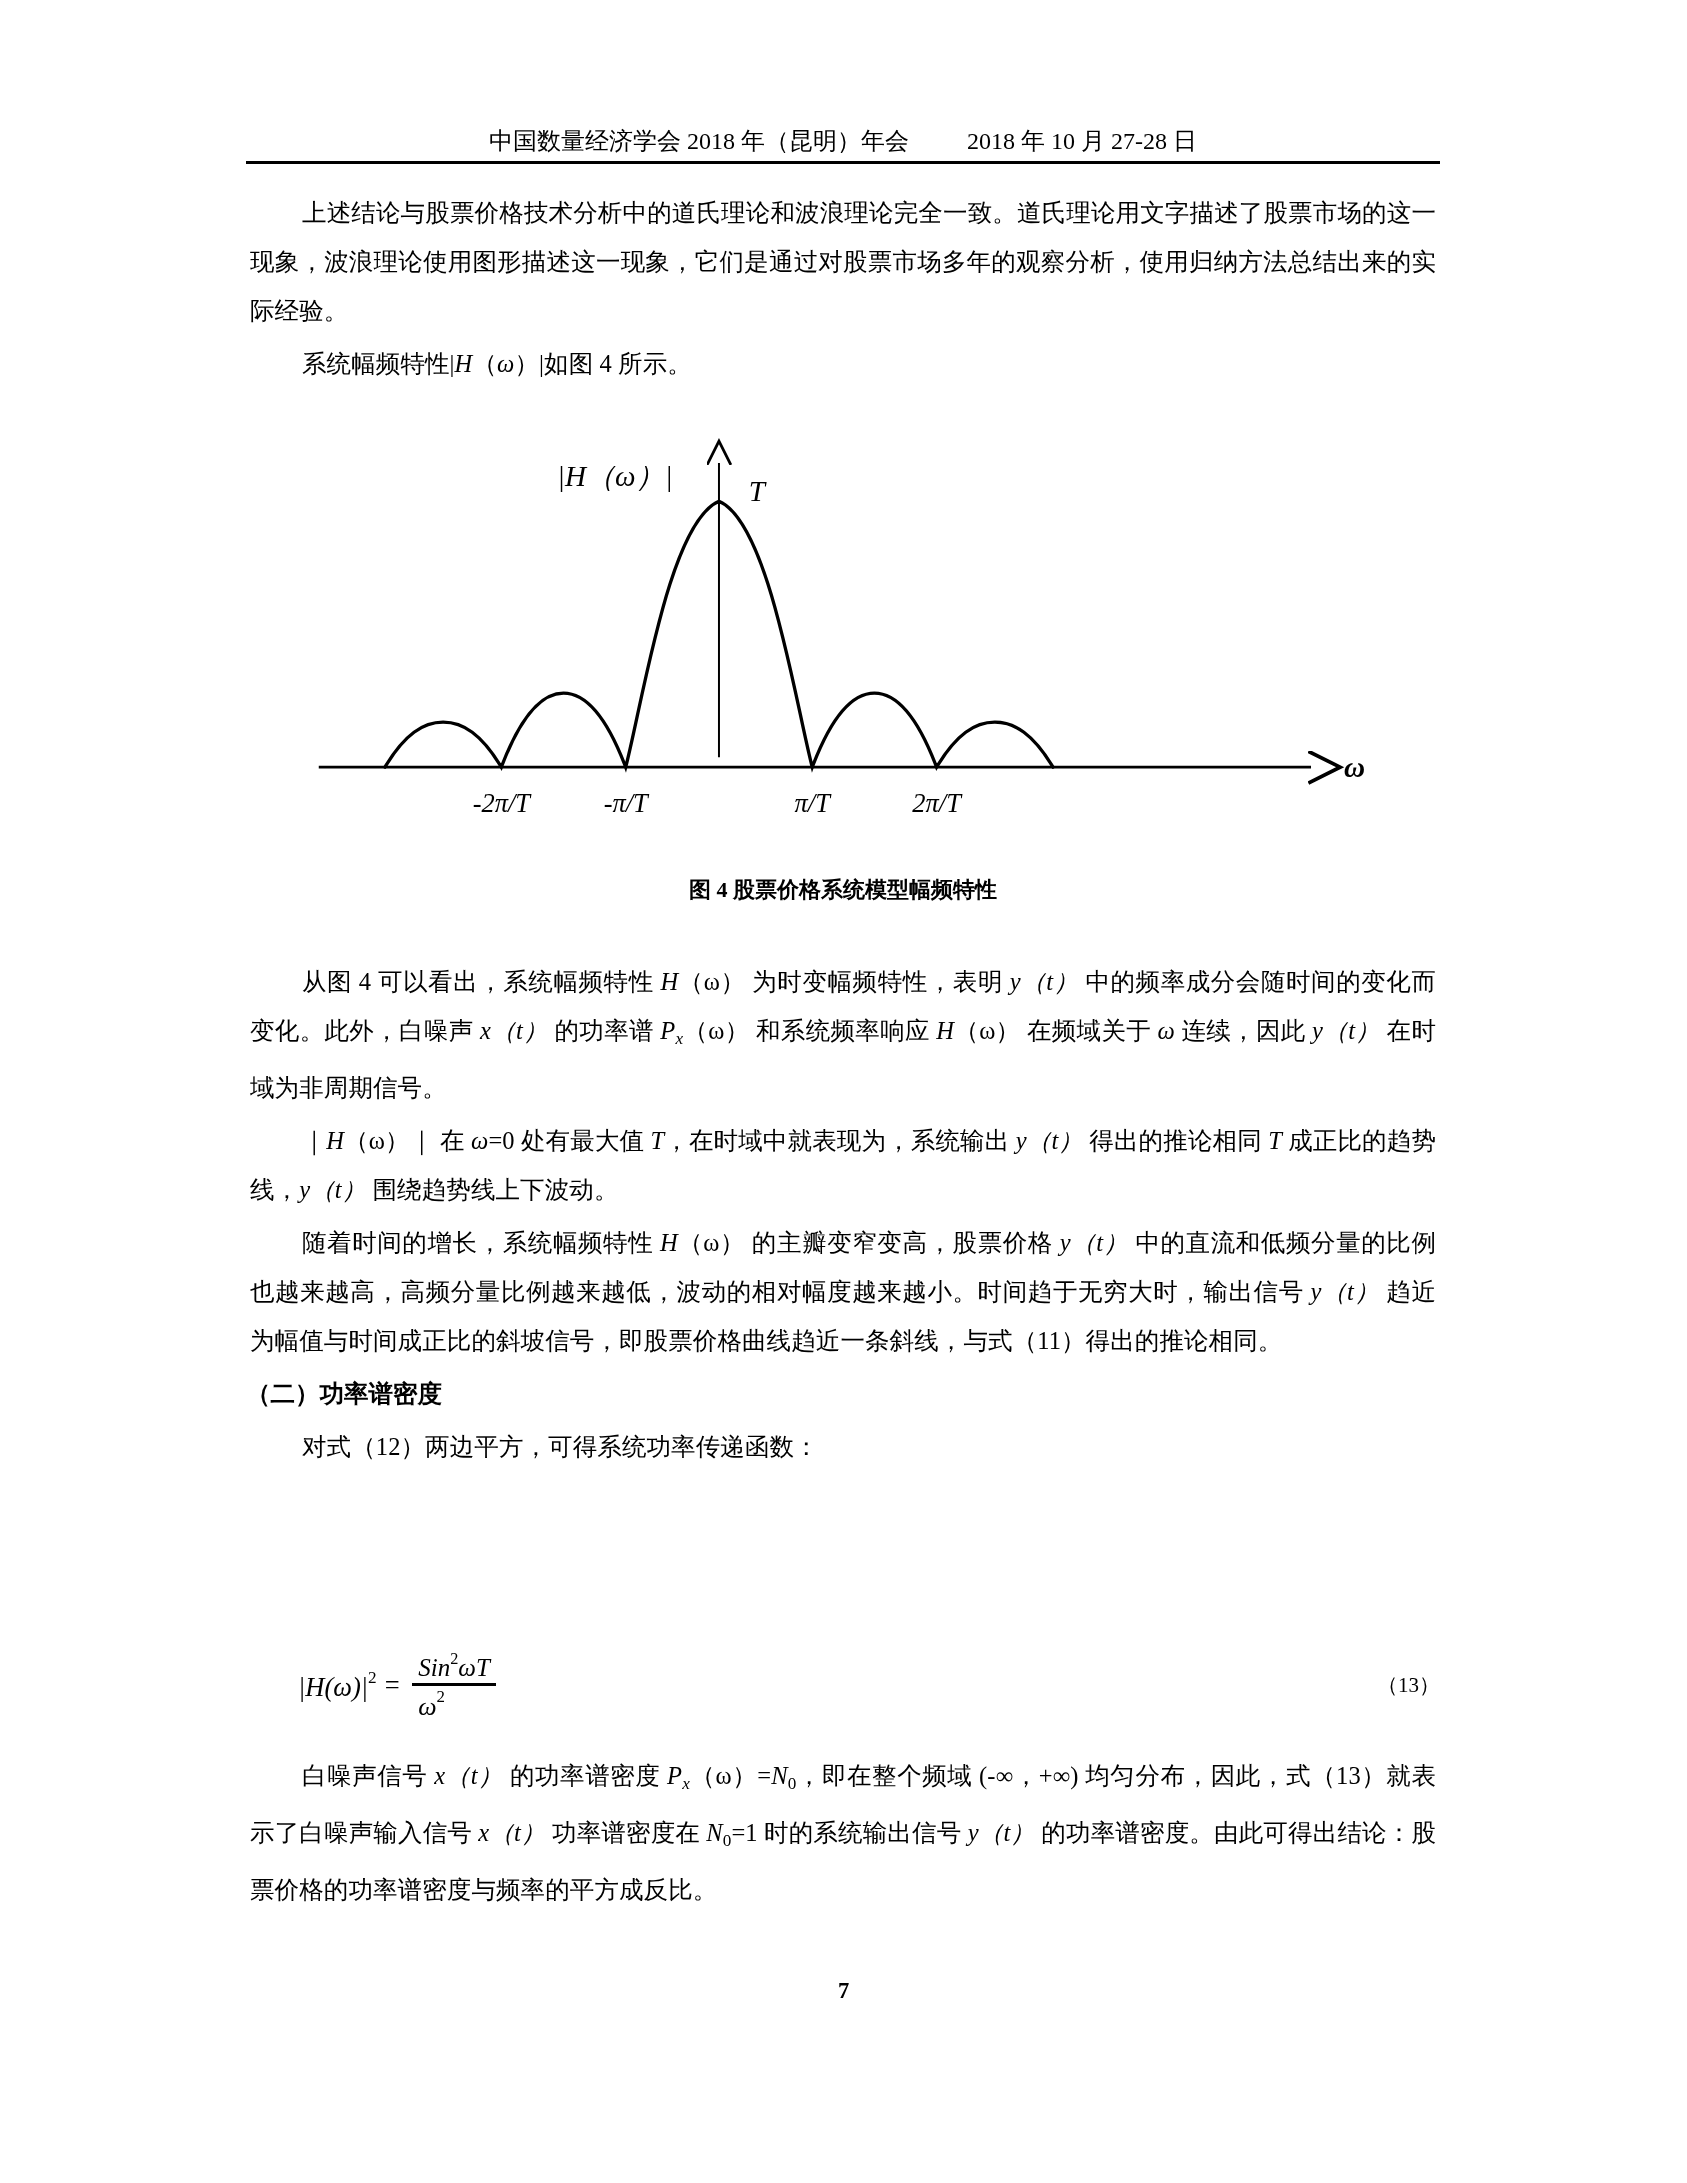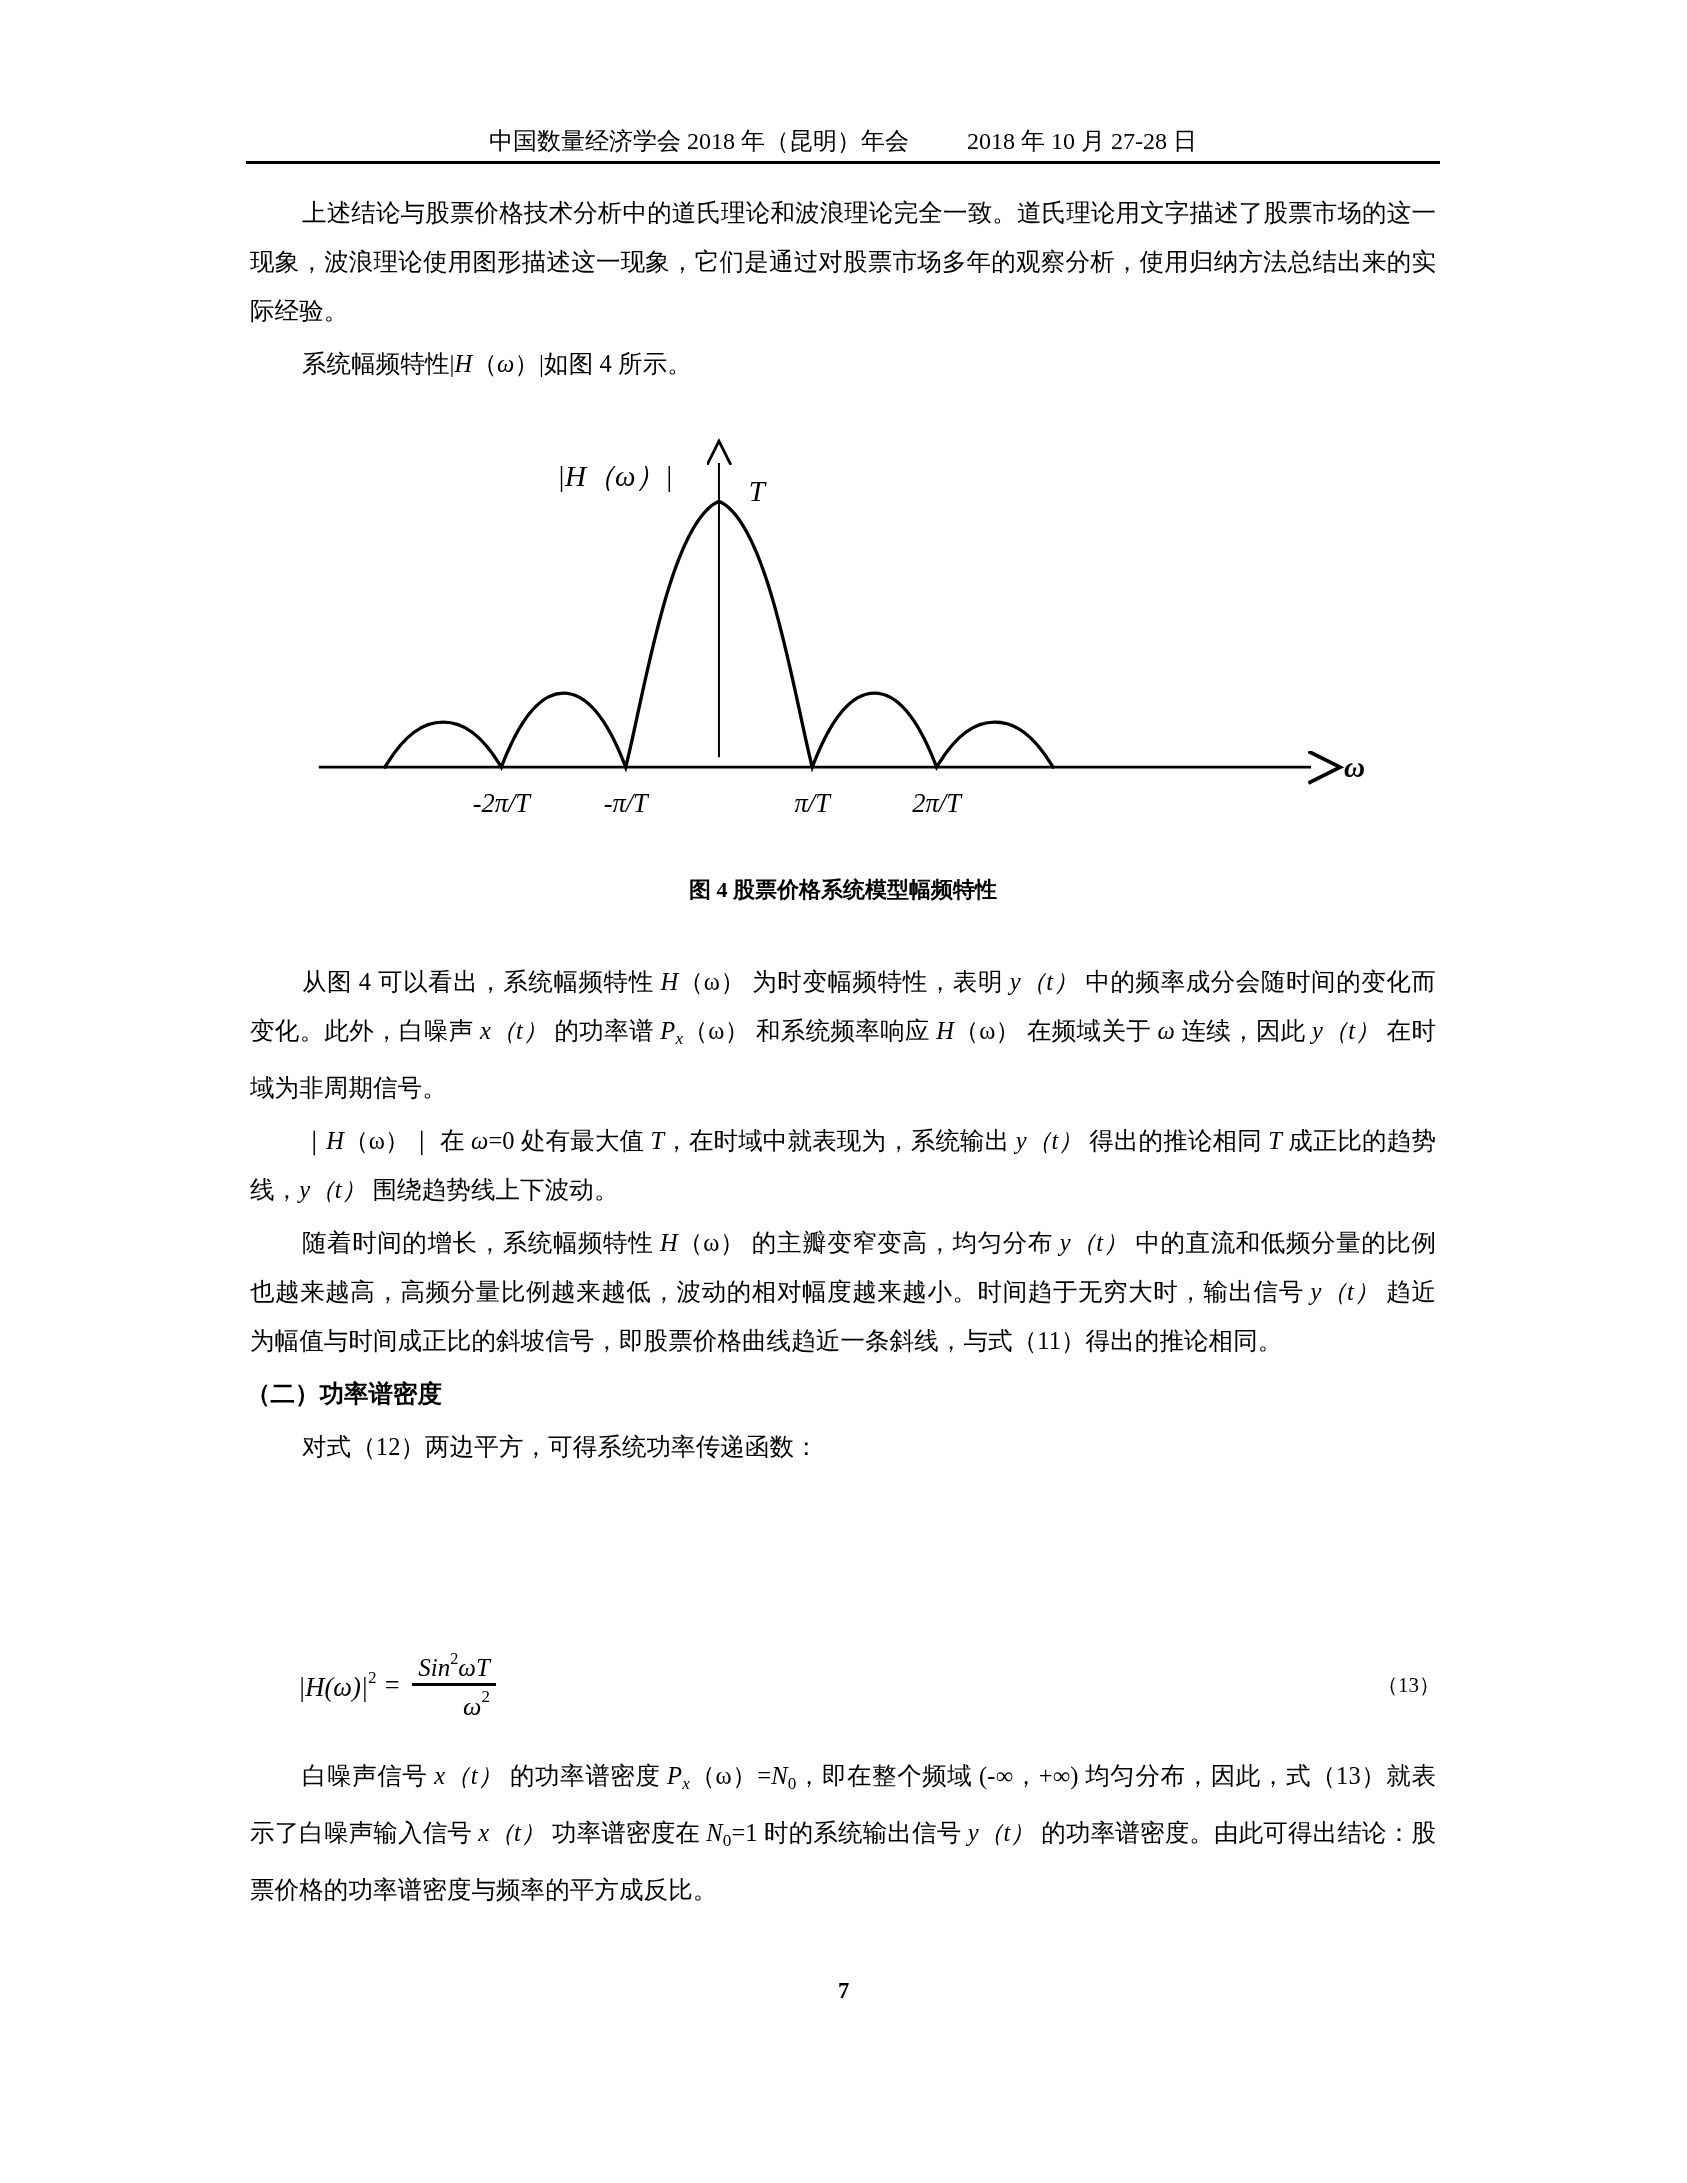--- a/index.html
+++ b/index.html
@@ -109,21 +109,21 @@
     align-items: center;
     font-size: 26.5px;
     font-style: italic;
     white-space: nowrap;
   }
   .eq-lhs { font-size: 26.5px; }
   .eq-sup { font-size: 0.65em; vertical-align: 0.75em; font-style: normal; }
   .frac {
     display: inline-flex;
     flex-direction: column;
-    align-items: flex-end;
+    align-items: flex-start;
     margin: 0 4px;
     vertical-align: middle;
   }
   .frac .num {
     padding: 0 6.6px 2px 6.6px;
     font-size: 25px;
     line-height: 1.05;
   }
   .frac .bar {
     width: 100%;
@@ -222,21 +222,21 @@
     <p class="para">
       <span>从图 4 可以看出，系统幅频特性 </span><span class="it">H</span><span>（ω）</span><span> 为时变幅频特性，表明 </span><span class="it">y</span><span class="it">（t）</span><span> 中的频率成分会随时间的变化而变化。此外，白噪声 </span><span class="it">x</span><span class="it">（t）</span><span> 的功率谱 </span><span class="it">P</span><span class="sub">x</span><span>（ω）</span><span> 和系统频率响应 </span><span class="it">H</span><span>（ω）</span><span> 在频域关于 </span><span class="it">ω</span><span> 连续，因此 </span><span class="it">y</span><span class="it">（t）</span><span> 在时域为非周期信号。</span>
     </p>
 
 
     <p class="para">
       <span>｜</span><span class="it">H</span><span>（ω）</span><span>｜ 在 </span><span class="it">ω</span><span>=0 处有最大值 </span><span class="it">T</span><span>，在时域中就表现为，系统输出 </span><span class="it">y</span><span class="it">（t）</span><span> 得出的推论相同 </span><span class="it">T</span><span> 成正比的趋势线，</span><span class="it">y</span><span class="it">（t）</span><span> 围绕趋势线上下波动。</span>
     </p>
 
     <p class="para">
-      <span>随着时间的增长，系统幅频特性 </span><span class="it">H</span><span>（ω）</span><span> 的主瓣变窄变高，均匀分布 </span><span class="it">y</span><span class="it">（t）</span><span> 中的直流和低频分量的比例也越来越高，高频分量比例越来越低，波动的相对幅度越来越小。时间趋于无穷大时，输出信号 </span><span class="it">y</span><span class="it">（t）</span><span> 趋近为幅值与时间成正比的斜坡信号，即股票价格曲线趋近一条斜线，与式（11）得出的推论相同。</span>
+      <span>随着时间的增长，系统幅频特性 </span><span class="it">H</span><span>（ω）</span><span> 的主瓣变窄变高，股票价格 </span><span class="it">y</span><span class="it">（t）</span><span> 中的直流和低频分量的比例也越来越高，高频分量比例越来越低，波动的相对幅度越来越小。时间趋于无穷大时，输出信号 </span><span class="it">y</span><span class="it">（t）</span><span> 趋近为幅值与时间成正比的斜坡信号，即股票价格曲线趋近一条斜线，与式（11）得出的推论相同。</span>
     </p>
 
     <p class="sec-head">（二）功率谱密度</p>
 
     <p class="para">
       <span>对式（12）两边平方，可得系统功率传递函数：</span>
     </p>
   </div>
 
   <div class="eqblock">

